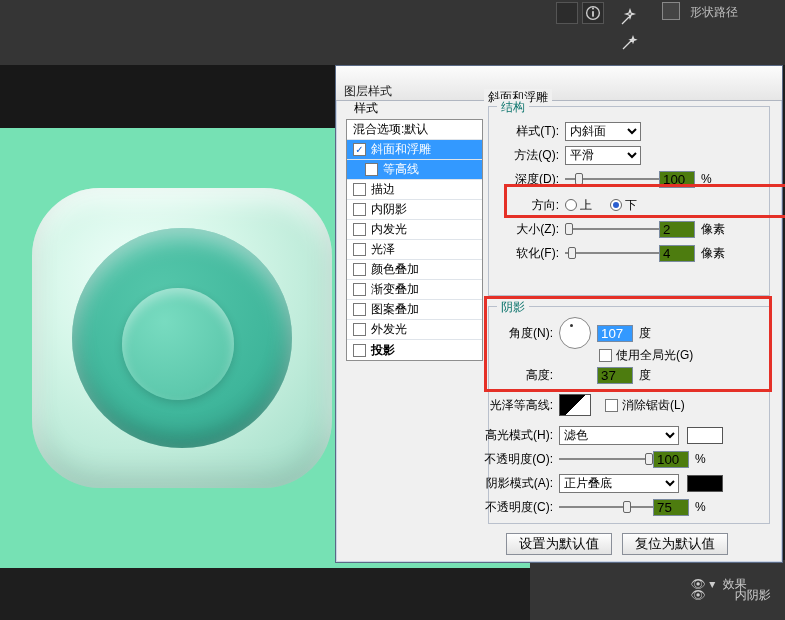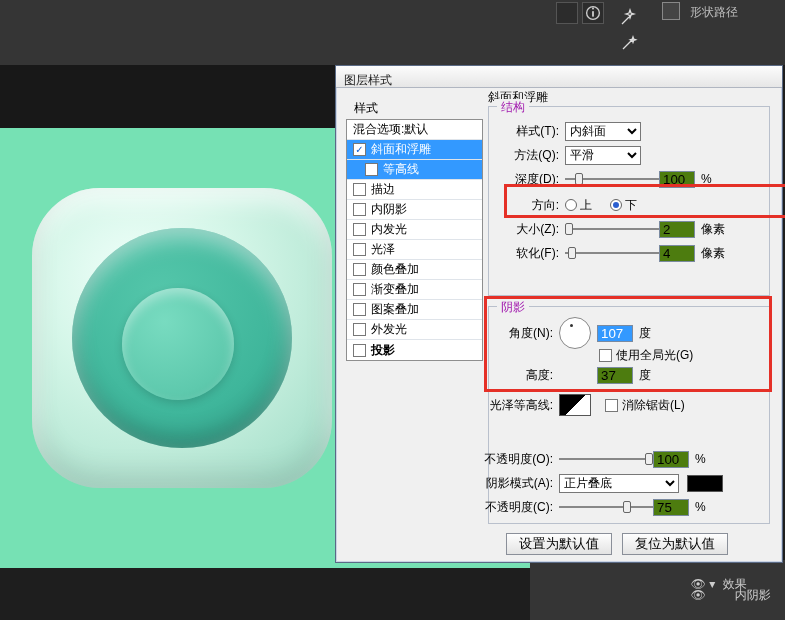--- a/index.html
+++ b/index.html
@@ -29,41 +29,41 @@
      box-shadow: inset 0 10px 22px rgba(255,255,255,0.5), inset 0 -10px 22px rgba(0,0,0,0.25); }
   .icon-art .inner { position:absolute; top:100px; left:90px; width:112px; height:112px; border-radius:50%;
      background: radial-gradient(circle at 38% 30%, #78dbc0 0%, #5ec9ad 70%, #4bb79c 100%);
      box-shadow: inset 0 6px 12px rgba(255,255,255,0.4), 0 3px 8px rgba(0,0,0,0.15); }
   .black-strip { position:absolute; top:65px; left:0; width:530px; height:63px; background:#181818; }
 
   
   .dialog { position:absolute; top:65px; left:335px; width:448px; height:498px;
             background:#f0f0f0; border:1px solid #5a6a85; box-shadow:0 0 0 1px #c9d3e4 inset; font-size:12px; }
   .titlebar { height:22px; background:linear-gradient(#fcfcfc,#e6e6e6); border-bottom:1px solid #b0b6c1;
-              padding:6px 8px; color:#222; }
+              padding:17px 8px; color:#222; }
   .dlg-body { position:absolute; top:22px; left:0; right:0; bottom:0; }
 
   
   .styles-list { position:absolute; top:8px; left:10px; width:137px; height:404px; }
   .styles-hdr { padding:4px 8px 2px; color:#000; }
   .styles-box { border:1px solid #8e8e8e; background:#fff; }
   .style-row { display:flex; align-items:center; height:20px; padding:0 4px 0 6px; cursor:default;
                border-bottom:1px solid #dfe4ea; }
   .style-row:last-child { border-bottom:none;font-weight:bold; }
   .style-row .cb { width:13px; height:13px; border:1px solid #777; background:#fff; margin-right:5px; display:flex;
                    align-items:center; justify-content:center; font-size:10px; color:#0f5bd1; }
   .style-row.noncb { padding-left:6px; }
   .style-row .lbl { flex:1; }
   .style-row.selected { background:#3399ff; color:#fff; }
   .style-row.indent { padding-left:18px; }
 
   
   .rpane { position:absolute; top:8px; left:142px; right:10px; bottom:10px; }
   .group { position:absolute; border:1px solid #b9c0cc; }
-  .group > .glabel { position:absolute; top:-8px; left:8px; background:#f0f0f0; padding:0 4px; color:#a21caf; }
+  .group > .glabel { position:absolute; top:-8px; left:8px; background:#f0f0f0; padding:0 4px; color:#0f766e; }
   .grp-title { position:absolute; top:-7px; left:6px; background:#f0f0f0; padding:0 4px; }
   .row { position:absolute; display:flex; align-items:center; height:20px; }
   .row .lab { width:56px; text-align:right; margin-right:6px; color:#000; }
   select, input[type=text] { font-size:12px; }
   select { height:19px; background:#fff; border:1px solid #777; }
   .numbox { width:36px; height:17px; border:1px solid #7a8aa0; background:#4d7c0f; padding:0 3px; text-align:left; }
   .slider { position:relative; width:94px; height:14px; }
   .slider .track { position:absolute; top:6px; left:0; right:0; height:2px; background:#888; }
   .slider .thumb { position:absolute; top:1px; width:8px; height:12px; background:#eee; border:1px solid #666; border-radius:2px; }
   .unit { margin-left:6px; }
@@ -265,20 +265,26 @@
         </div>
 
         <div class="row" style="top:88px; left:-6px">
           <span class="lab" style="width:70px">光泽等高线:</span>
           <div class="gloss-swatch"></div>
           <span style="width:14px"></span>
           <span class="chk"></span>
           <span>消除锯齿(L)</span>
         </div>
 
+        <div class="row" style="top:118px; left:-14px">
+          <span class="lab" style="width:78px">高光模式(H):</span>
+          <select style="width:120px"><option>滤色</option></select>
+          <span style="width:8px"></span>
+          <div class="swatch" style="background:#ffffff"></div>
+        </div>
         <div class="row" style="top:142px; left:-14px">
           <span class="lab" style="width:78px">不透明度(O):</span>
           <div class="slider">
               <div class="track"></div>
               <div class="thumb" style="left:86px"></div>
             </div>
           <input class="numbox" value="100" style="">
           <span class="unit">%</span>
         </div>
         <div class="row" style="top:166px; left:-14px">

